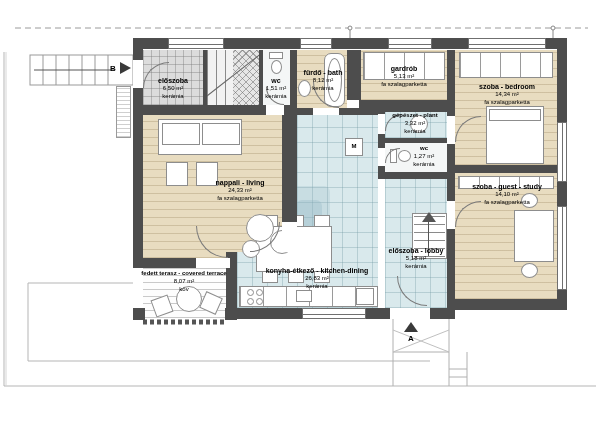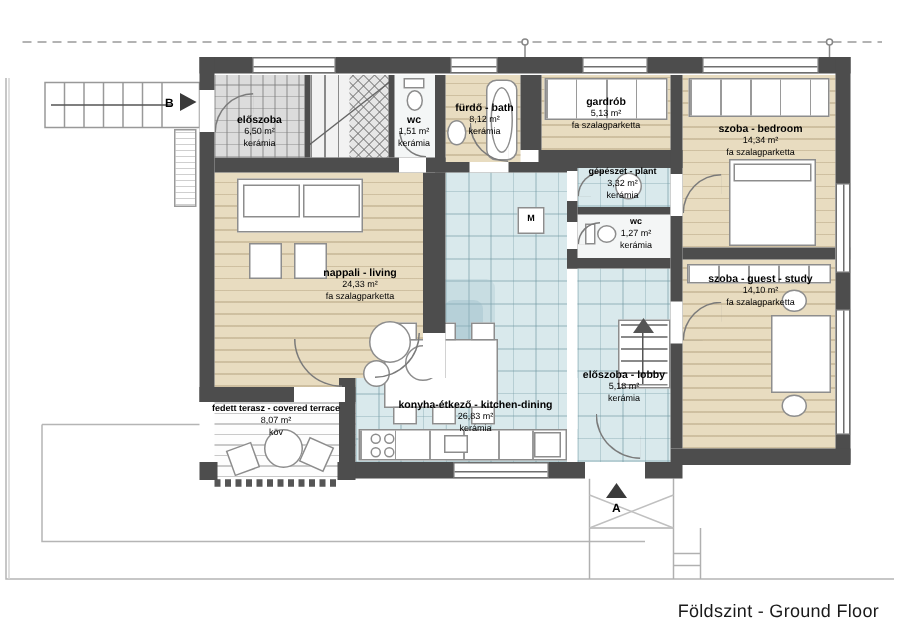--- a/index.html
+++ b/index.html
@@ -275,14 +275,13 @@
     <div class="n">konyha-étkező - kitchen-dining</div>
       <div class="a">26,83 m²</div>
       <div class="fl">kerámia</div>
     </div>
   <div class="lbl small" style="left:136px;top:270px;width:96px">
     <div class="n">fedett terasz - covered terrace</div>
       <div class="a">8,07 m²</div>
       <div class="fl">köv</div>
     </div>
 
-  <div id="title">Földszint - Ground Floor</div>
 </div>
 
 </body></html>

